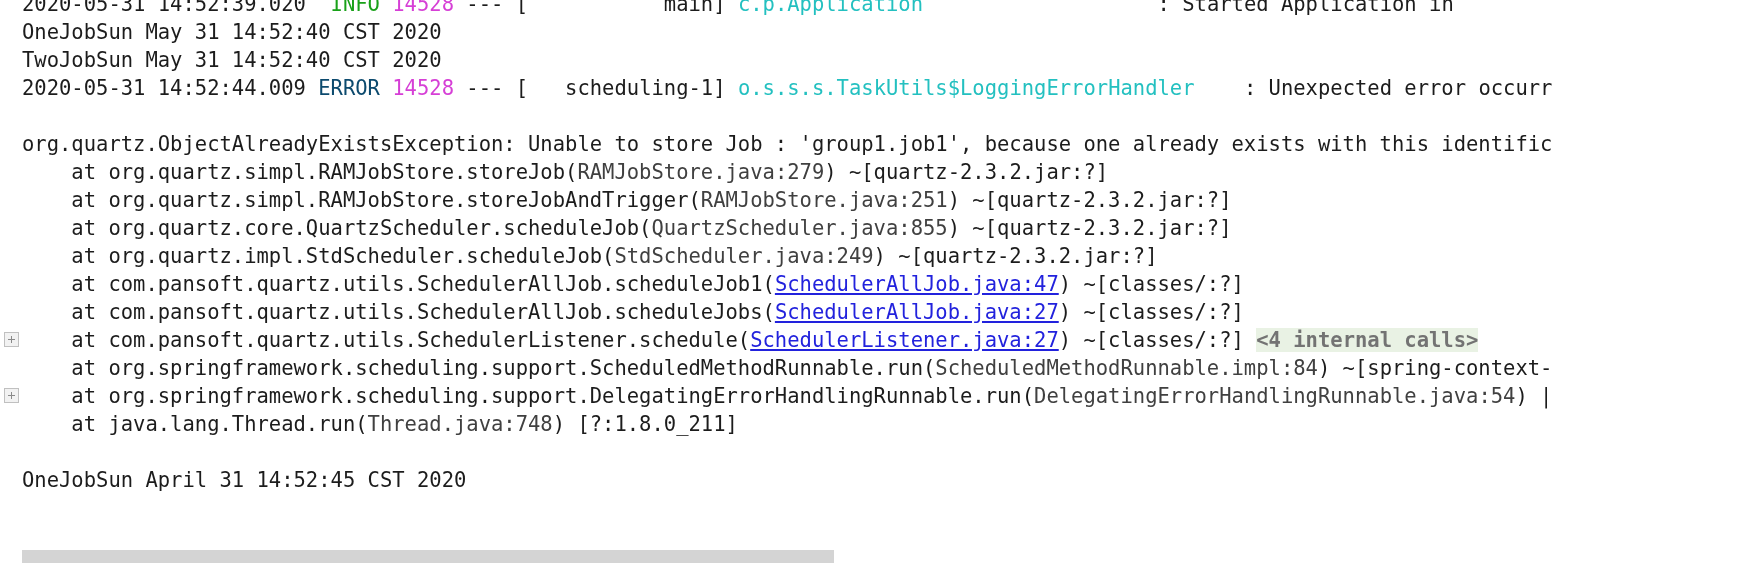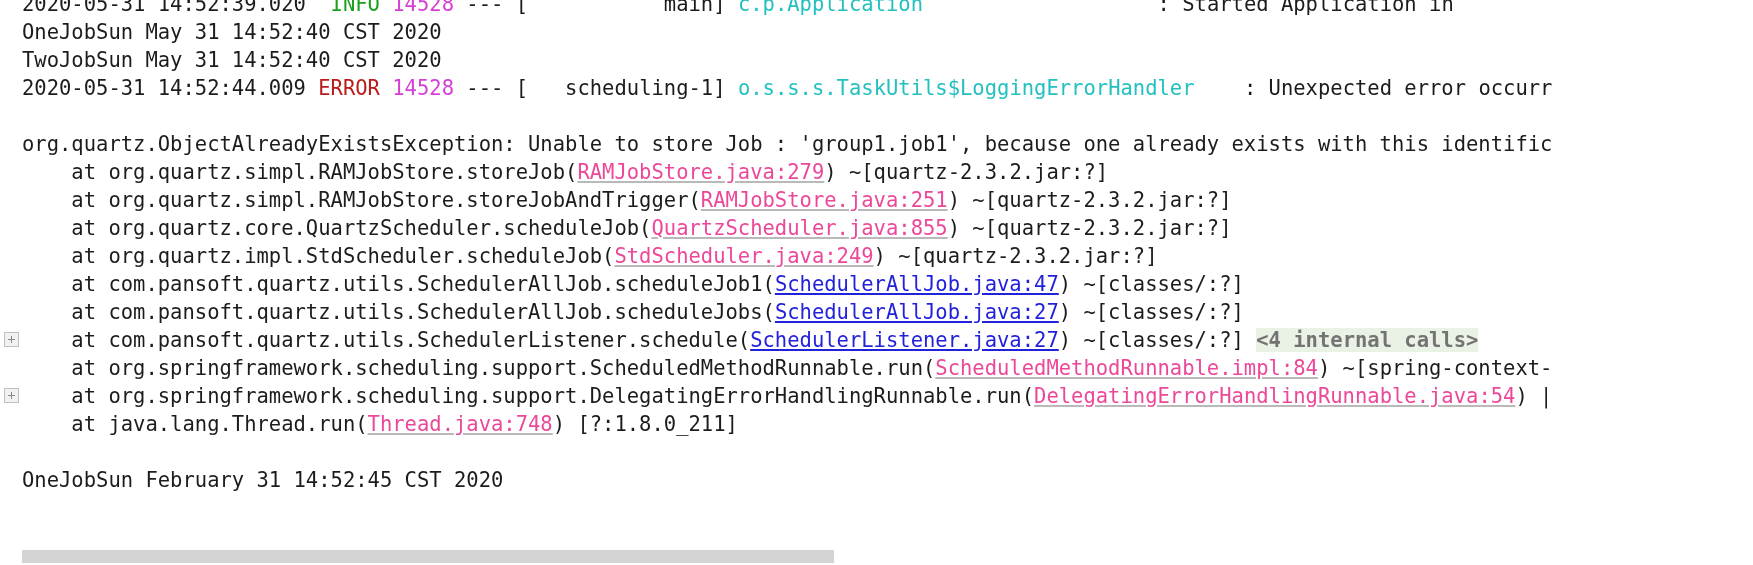--- a/index.html
+++ b/index.html
@@ -61,24 +61,24 @@
     line-height:28px;
     white-space:pre;
     font-size:20.5px;
     color:#1c1c1c;
     padding-left:22px;
     letter-spacing:0px;
   }
   .line.blank{height:28px;}
   .tok{white-space:pre;}
   .lvl-info{color:#19a119;}
-  .lvl-error{color:#b91c1c;}
+  .lvl-error{color:#0c4a6e;}
   .pid{color:#d63fd6;}
   .logger{color:#23c0c0;}
-  .lnk-gray{color:#ec4899;text-decoration:underline;text-decoration-color:#b9b9b9;}
+  .lnk-gray{color:#404040;text-decoration-color:#b9b9b9;}
   .lnk-blue{color:#2222dd;text-decoration:underline;text-decoration-color:#2222dd;}
   .internal{
     background:#e9f2e4;
     color:#737373;
     font-weight:bold;
   }
   
   .hscroll-track{
     position:absolute;left:22px;bottom:0;
     width:1731px;height:18px;
@@ -118,20 +118,20 @@
       <div class="line" style="top: 186px; position: absolute; left: 0px; width: 1753px;"><span class="tok">    at org.quartz.simpl.RAMJobStore.storeJobAndTrigger(</span><span class="tok lnk-gray">RAMJobStore.java:251</span><span class="tok">) ~[quartz-2.3.2.jar:?]</span></div>
       <div class="line" style="top: 214px; position: absolute; left: 0px; width: 1753px;"><span class="tok">    at org.quartz.core.QuartzScheduler.scheduleJob(</span><span class="tok lnk-gray">QuartzScheduler.java:855</span><span class="tok">) ~[quartz-2.3.2.jar:?]</span></div>
       <div class="line" style="top: 242px; position: absolute; left: 0px; width: 1753px;"><span class="tok">    at org.quartz.impl.StdScheduler.scheduleJob(</span><span class="tok lnk-gray">StdScheduler.java:249</span><span class="tok">) ~[quartz-2.3.2.jar:?]</span></div>
       <div class="line" style="top: 270px; position: absolute; left: 0px; width: 1753px;"><span class="tok">    at com.pansoft.quartz.utils.SchedulerAllJob.scheduleJob1(</span><span class="tok lnk-blue">SchedulerAllJob.java:47</span><span class="tok">) ~[classes/:?]</span></div>
       <div class="line" style="top: 298px; position: absolute; left: 0px; width: 1753px;"><span class="tok">    at com.pansoft.quartz.utils.SchedulerAllJob.scheduleJobs(</span><span class="tok lnk-blue">SchedulerAllJob.java:27</span><span class="tok">) ~[classes/:?]</span></div>
       <div class="line" style="top: 326px; position: absolute; left: 0px; width: 1753px;"><span class="tok">    at com.pansoft.quartz.utils.SchedulerListener.schedule(</span><span class="tok lnk-blue">SchedulerListener.java:27</span><span class="tok">) ~[classes/:?] </span><span class="tok internal">&lt;4 internal calls&gt;</span></div>
       <div class="line" style="top: 354px; position: absolute; left: 0px; width: 1753px;"><span class="tok">    at org.springframework.scheduling.support.ScheduledMethodRunnable.run(</span><span class="tok lnk-gray">ScheduledMethodRunnable.impl:84</span><span class="tok">) ~[spring-context-</span></div>
       <div class="line" style="top: 382px; position: absolute; left: 0px; width: 1753px;"><span class="tok">    at org.springframework.scheduling.support.DelegatingErrorHandlingRunnable.run(</span><span class="tok lnk-gray">DelegatingErrorHandlingRunnable.java:54</span><span class="tok">) |</span></div>
       <div class="line" style="top: 410px; position: absolute; left: 0px; width: 1753px;"><span class="tok">    at java.lang.Thread.run(</span><span class="tok lnk-gray">Thread.java:748</span><span class="tok">) [?:1.8.0_211]</span></div>
       <div class="line blank" style="top: 438px; position: absolute; left: 0px; width: 1753px;"></div>
-      <div class="line" style="top: 466px; position: absolute; left: 0px; width: 1753px;"><span class="tok">OneJobSun February 31 14:52:45 CST 2020</span></div>
+      <div class="line" style="top: 466px; position: absolute; left: 0px; width: 1753px;"><span class="tok">OneJobSun April 31 14:52:45 CST 2020</span></div>
     </div>
 
   <div class="hscroll-track">
     <div class="hscroll-thumb"></div>
   </div>
 
 </div>
 
 </body></html>

